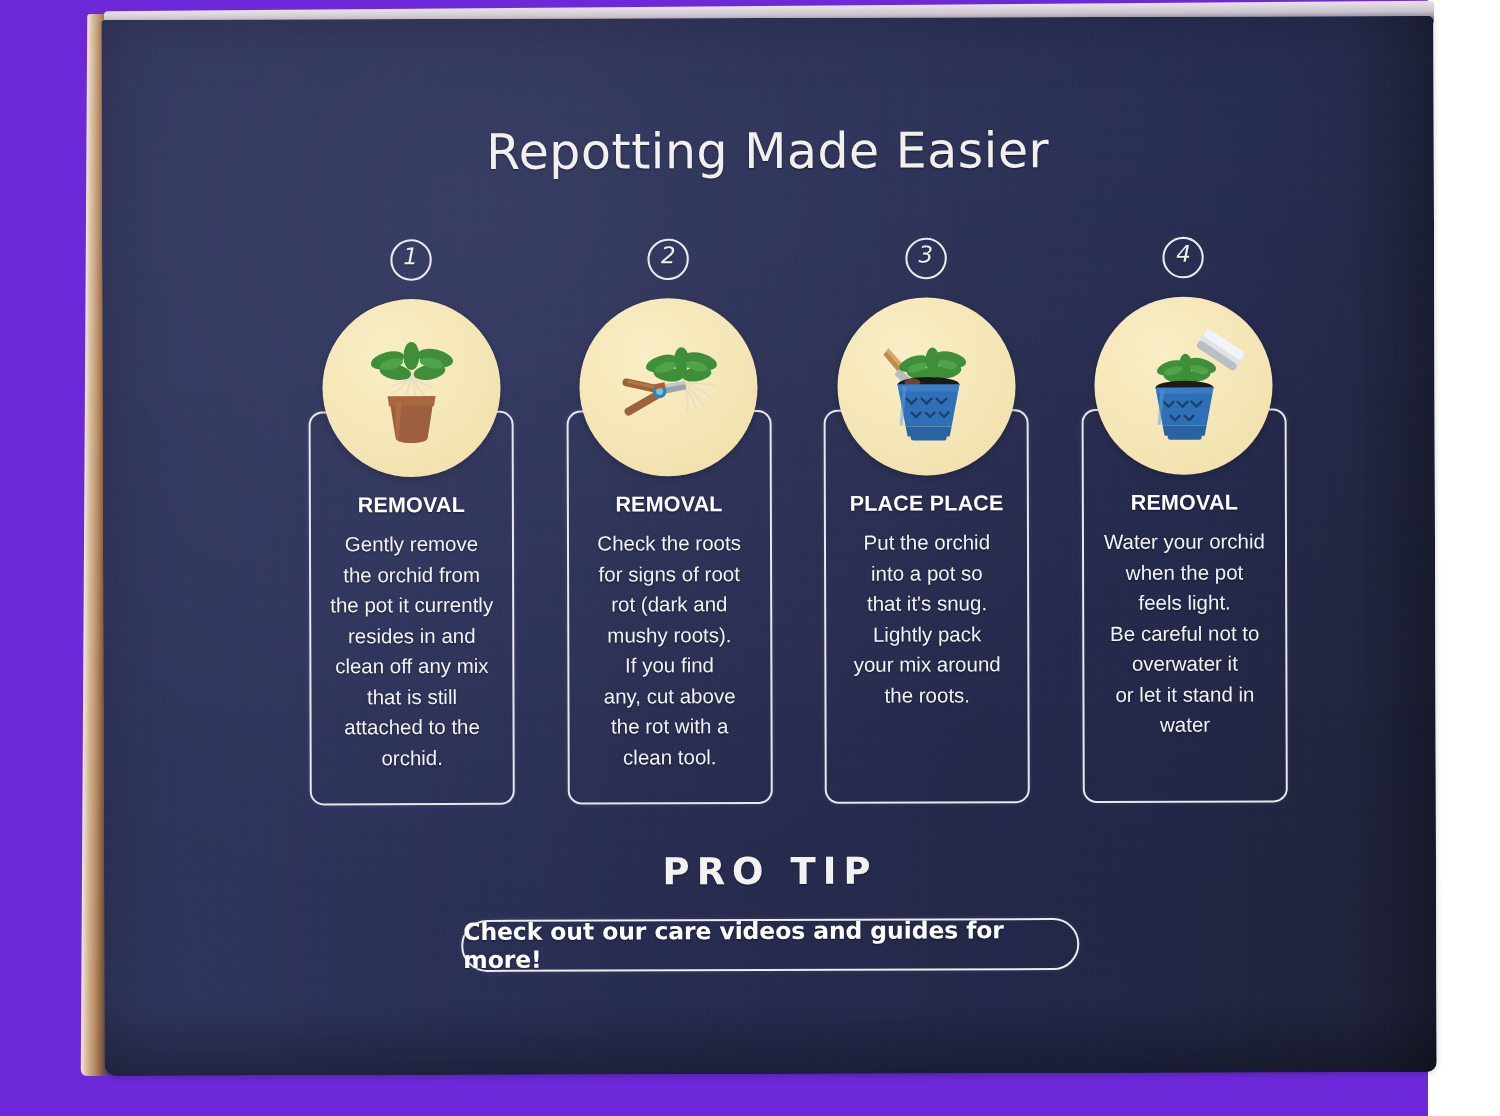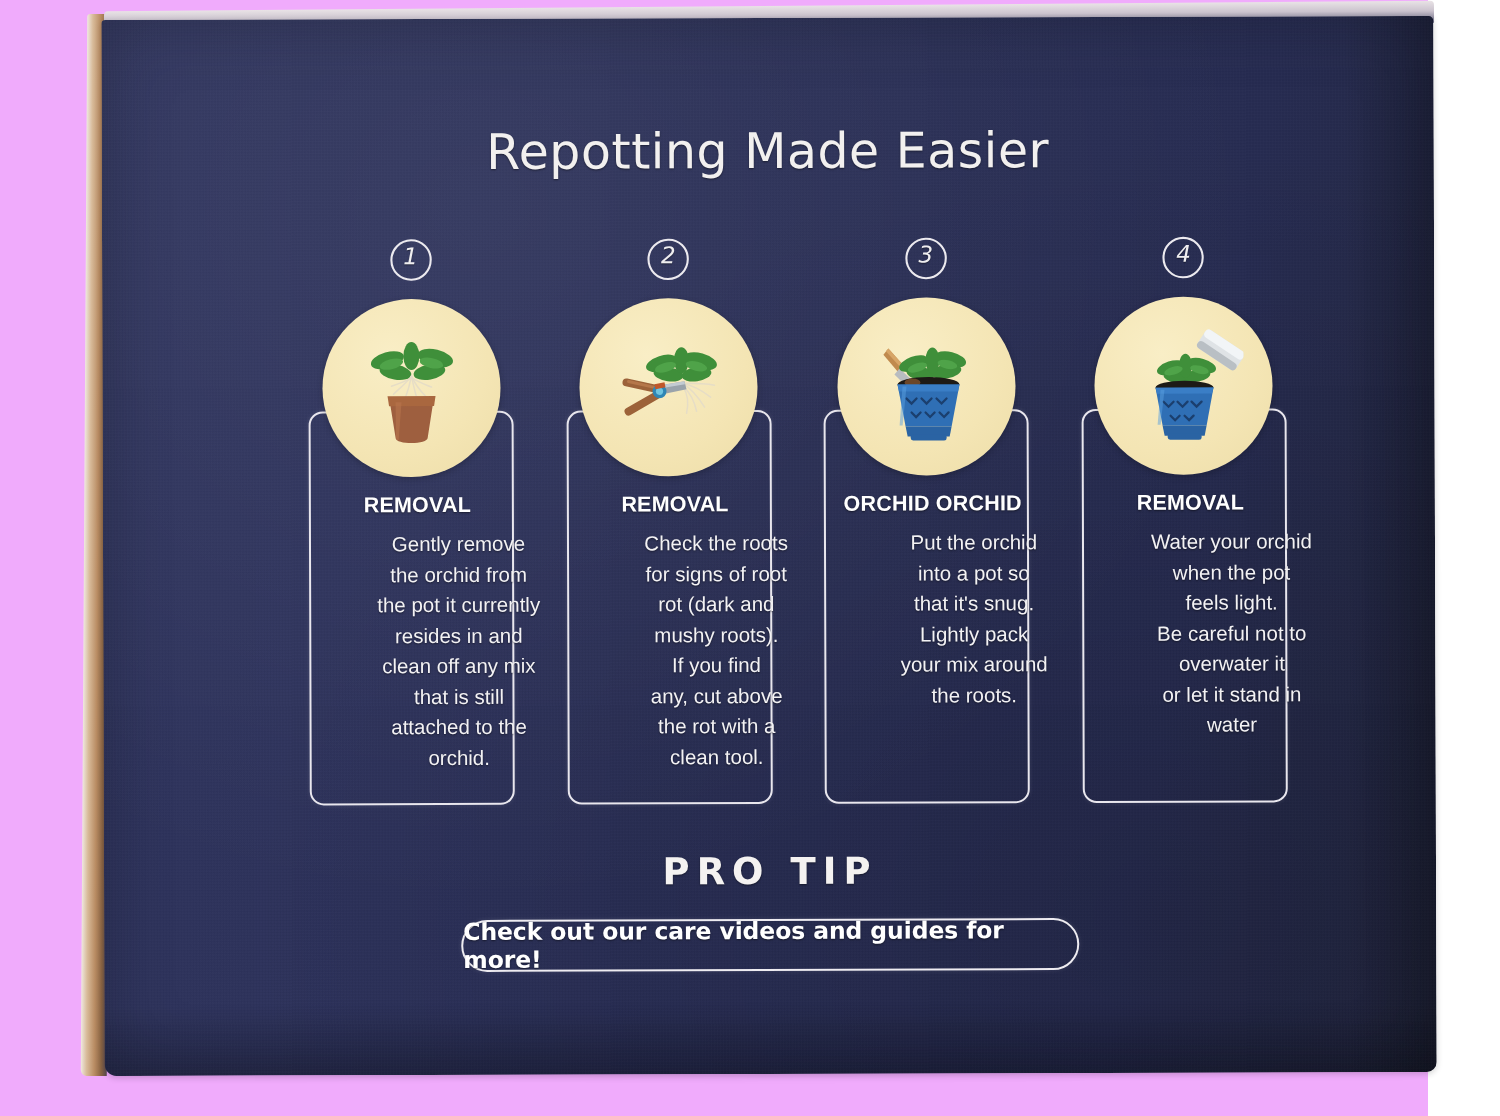--- a/index.html
+++ b/index.html
@@ -12,21 +12,21 @@
     height: 1116px;
     overflow: hidden;
     font-family: "Liberation Sans", sans-serif;
   }
 
   
   #scene {
     position: relative;
     width: 1428px;
     height: 1116px;
-    background: #f0abfc;
+    background: #6d28d9;
   }
 
   
   .box-shadow-blob {
     position: absolute;
     left: 110px;
     top: 1035px;
     width: 1320px;
     height: 40px;
     background: radial-gradient(ellipse at 50% 40%, rgba(60,60,70,0.33) 0%, rgba(60,60,70,0.12) 45%, rgba(255,255,255,0) 72%);
@@ -206,38 +206,36 @@
     left: 0;
     width: 207px;
     text-align: center;
     color: #ffffff;
     font-size: 21.5px;
     font-weight: 700;
     letter-spacing: 0.2px;
     font-family: "Liberation Sans", sans-serif;
     z-index: 4;
     text-shadow: 0 1px 2px rgba(0,0,0,0.5);
-    margin-left: 6px;
   }
 
   
   .card-body {
     position: absolute;
     top: 292px;
     left: 2px;
     width: 203px;
     text-align: center;
     color: #f3f2f4;
     font-size: 20.5px;
     line-height: 30.5px;
     font-family: "Liberation Sans", sans-serif;
     z-index: 4;
     white-space: pre-line;
     text-shadow: 0 1px 2px rgba(0,0,0,0.45);
-    margin-left: 47px;
   }
 
   
   .protip {
     position: absolute;
     left: 0; right: 0;
     top: 832px;
     text-align: center;
     color: #f4f2f1;
     font-size: 37px;
@@ -448,21 +446,21 @@
                 <path d="M55 72 l5 5 l5 -5"></path>
                 <path d="M70 72 l5 5 l5 -5"></path>
                 <path d="M45 86 l4.5 4.5 l4.5 -4.5"></path>
                 <path d="M59 86 l4.5 4.5 l4.5 -4.5"></path>
                 <path d="M73 86 l4.5 4.5 l4.5 -4.5"></path>
               </g>
               <path d="M36 60 L40 60 L36 99 L33 99 Z" fill="#59a0e0" opacity="0.5"></path>
             </svg>
           </div>
 
-          <div class="card-heading">ORCHID ORCHID</div>
+          <div class="card-heading">PLACE PLACE</div>
           <div class="card-body">Put the orchid
 into a pot so
 that it's snug.
 Lightly pack
 your mix around
 the roots.</div>
         </div>
 
         <div class="step">
           <div class="step-num">

